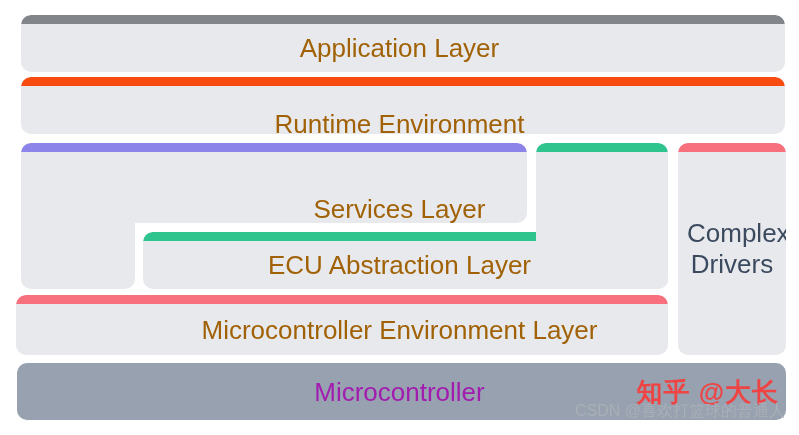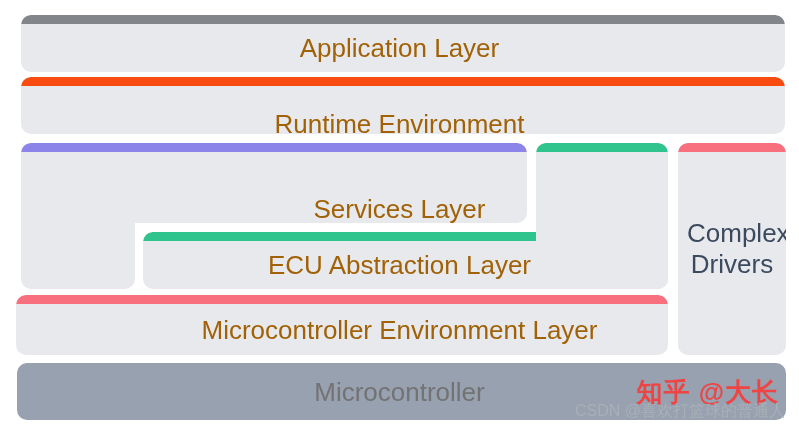--- a/index.html
+++ b/index.html
@@ -29,21 +29,21 @@
 
   .label {
     position:absolute; left:0; width:100%; text-align:center;
     color:#a16207; font-size:26px; line-height:26px; white-space:nowrap;
   }
   .l-app   { top:35px; }
   .l-rte   { top:111px; }
   .l-serv  { top:175px;margin-top:21px; }
   .l-ecu   { top:252px; }
   .l-mcal  { top:317px; }
-  .l-micro { top:379px; color:#737373; }
+  .l-micro { top:379px; color:#a21caf; }
 
   .cdrv-label {
     font-size:26px; line-height:31px; color:#3b4a5f; text-align:center;
     width:90px; white-space:normal;
   }
 
   .wm-zhihu {
     position:absolute; top:375px; right:20px; color:#ef4444;
     font-size:26px; font-weight:bold; letter-spacing:1px;
   }

